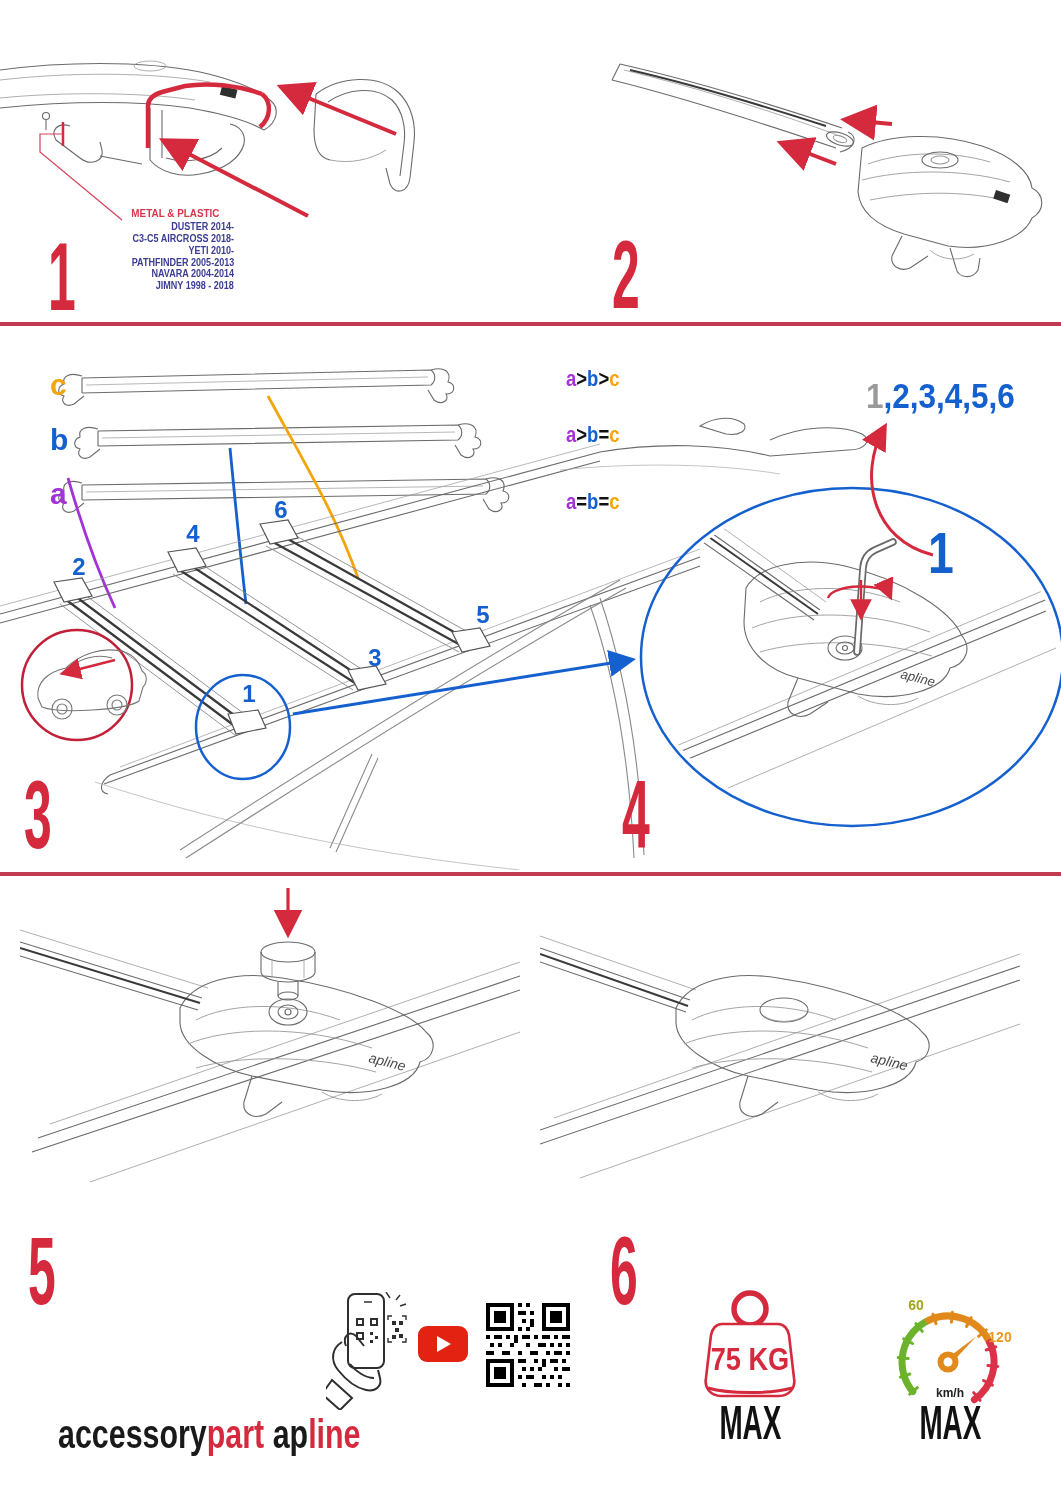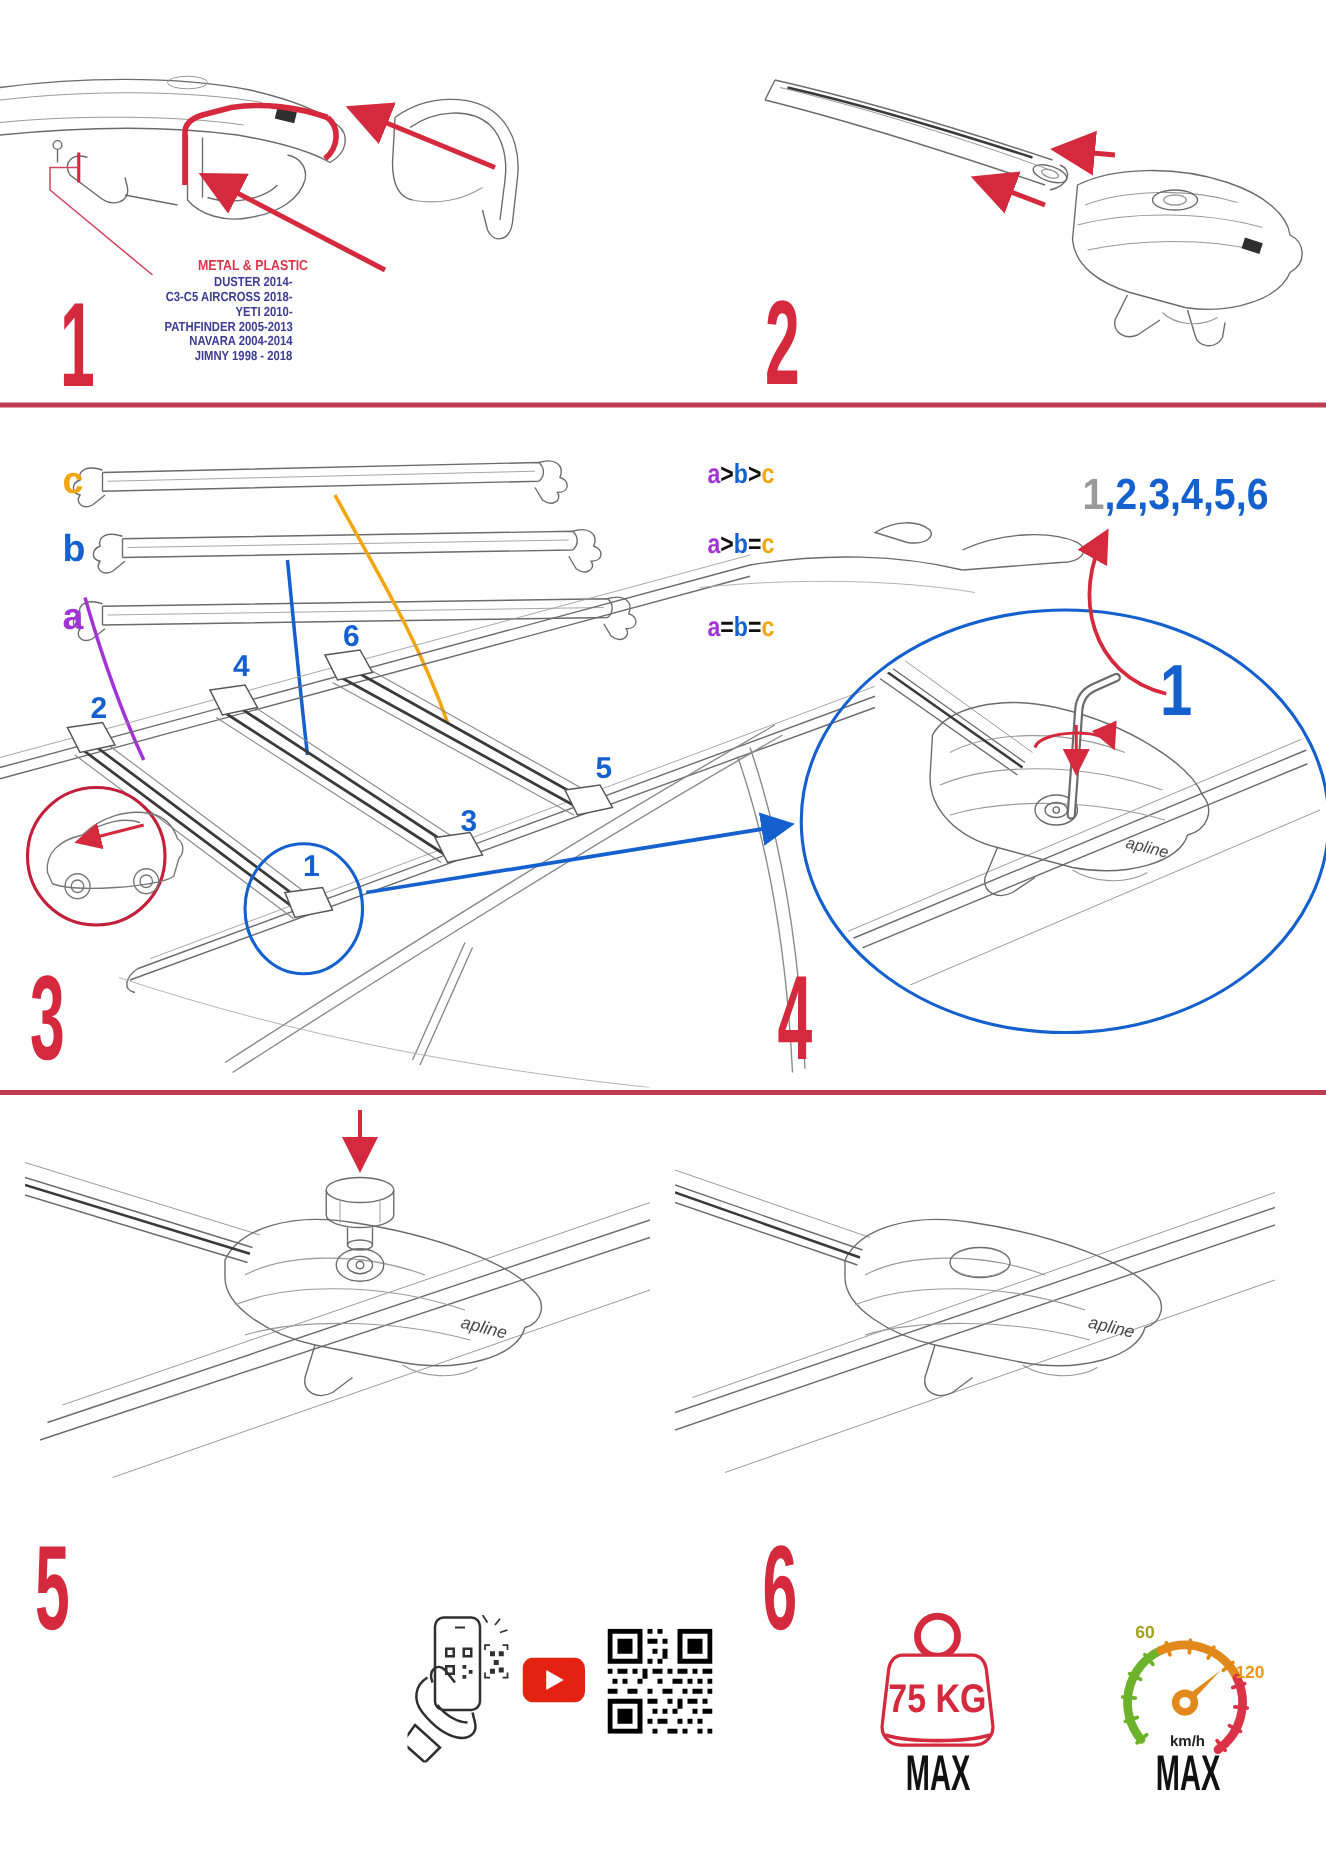--- a/index.html
+++ b/index.html
@@ -16,33 +16,33 @@
   .formula>span{display:inline-block;transform:scaleX(0.84);transform-origin:left top;}
   .fa{color:#a233d6}.fb{color:#1560cf}.fc{color:#f2a50c}.fop{color:#111}
   .posnum{position:absolute;font-size:24px;font-weight:700;color:#1560cf;transform:translate(-50%,-50%);line-height:1;}
   .seq{position:absolute;font-size:35px;font-weight:700;white-space:nowrap;line-height:1;}
   .seq>span{display:inline-block;transform:scaleX(0.9);transform-origin:left top;}
   .seq .g{color:#9a9a9a}.seq .b{color:#1560cf}
   .callout1{position:absolute;font-size:58px;font-weight:700;color:#1560cf;line-height:1;}
   .callout1>span{display:inline-block;transform:scaleX(0.8);transform-origin:left top;}
   .divider{position:absolute;left:0;width:1061px;height:4px;background:#c03a50;}
   
-  .material{position:absolute;left:104px;top:207px;width:142px;text-align:right;
+  .material{position:absolute;left:77px;top:207px;width:142px;text-align:right;
             font-size:11.5px;font-weight:700;color:#d6374c;line-height:1.2;}
   .vehicles{position:absolute;left:92px;top:221px;width:142px;text-align:right;
             font-size:10.5px;font-weight:700;color:#3c3c94;line-height:1.13;}
   .material>span,.vehicles span{display:inline-block;transform:scaleX(0.86);transform-origin:right top;}
   .vehicles div{white-space:nowrap;}
   
   .fly{position:absolute;left:112px;top:1342px;font-size:72px;font-weight:700;color:#2f2f90;line-height:0.85;}
   .fly>span{display:inline-block;transform:scaleX(0.72);transform-origin:left top;}
   .brandline{position:absolute;left:58px;top:1414px;font-size:40px;font-weight:700;line-height:1;white-space:nowrap;}
   .brandline>span{display:inline-block;transform:scaleX(0.76);transform-origin:left top;}
   .brandline .bk{color:#1a1a1a}.brandline .rd{color:#d5293d}
-  .maxlbl{position:absolute;top:1400px;text-align:center;font-size:40px;font-weight:700;color:#111;line-height:0.95;}
+  .maxlbl{position:absolute;top:1400px;text-align:center;font-size:48px;font-weight:700;color:#111;line-height:0.95;}
   .maxlbl>span{display:inline-block;transform:scaleX(0.58);transform-origin:center top;}
   .kmh{position:absolute;left:884px;top:1386px;width:132px;text-align:center;font-size:12px;font-weight:700;color:#222;}
 </style>
 </head>
 <body>
 
 <div id="page">
 
   <svg class="abs" style="left:0;top:30px" width="450" height="280" viewBox="0 0 450 280">
     <defs>
@@ -312,20 +312,23 @@
       <ellipse cx="244" cy="132" rx="24" ry="12"></ellipse>
       <path d="M224,138 A24,12 0 0 0 264,138" stroke="#9a9a9a" stroke-width="0.8"></path>
       <path d="M208,198 L200,224 C198,236 210,242 222,236 L238,224"></path>
       <path d="M278,214 C294,224 320,226 338,216" stroke="#9a9a9a" stroke-width="0.9"></path>
     </g>
     <path d="M0,76 L148,128" stroke="#3a3a3a" stroke-width="2"></path>
     <text x="330" y="184" transform="rotate(13 330 184)" font-size="14" font-style="italic" fill="#4a4a4a">apline</text>
   </svg>
   <div class="stepnum" style="left:610px;top:1234px"><span>6</span></div>
 
+  <div class="brandline">
+    <span><span class="bk">accessory</span><span class="rd">part</span><span class="bk">&nbsp;</span><span class="bk">ap</span><span class="rd">line</span></span>
+  </div>
 
   <svg class="abs" style="left:326px;top:1292px" width="84" height="118" viewBox="0 0 84 118">
     <g stroke="#2f2f2f" stroke-width="2" fill="#fff">
       <path d="M6,88 L26,106 L14,118 L-4,102 Z"></path>
       <rect x="22" y="2" width="36" height="74" rx="7"></rect>
     </g>
     <path d="M38,10 L46,10" stroke="#2f2f2f" stroke-width="1.5"></path>
     <g fill="#2f2f2f">
       <rect x="30" y="26" width="8" height="8"></rect>
         <rect x="32" y="28" width="4" height="4" fill="#fff"></rect>

